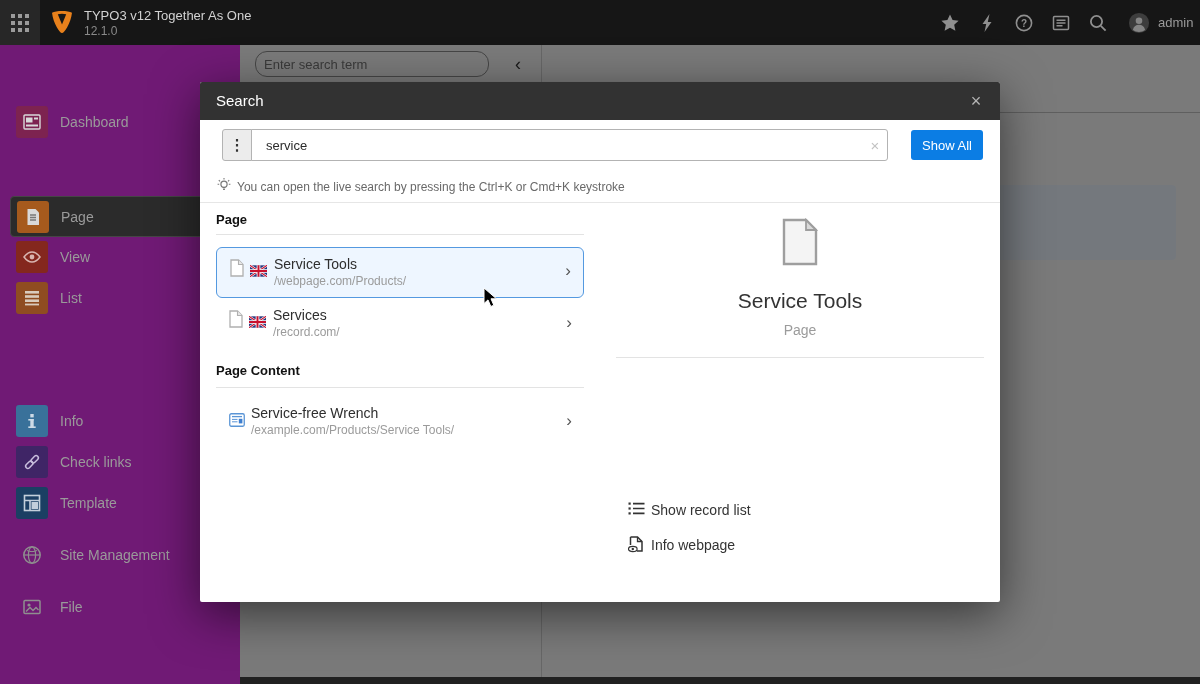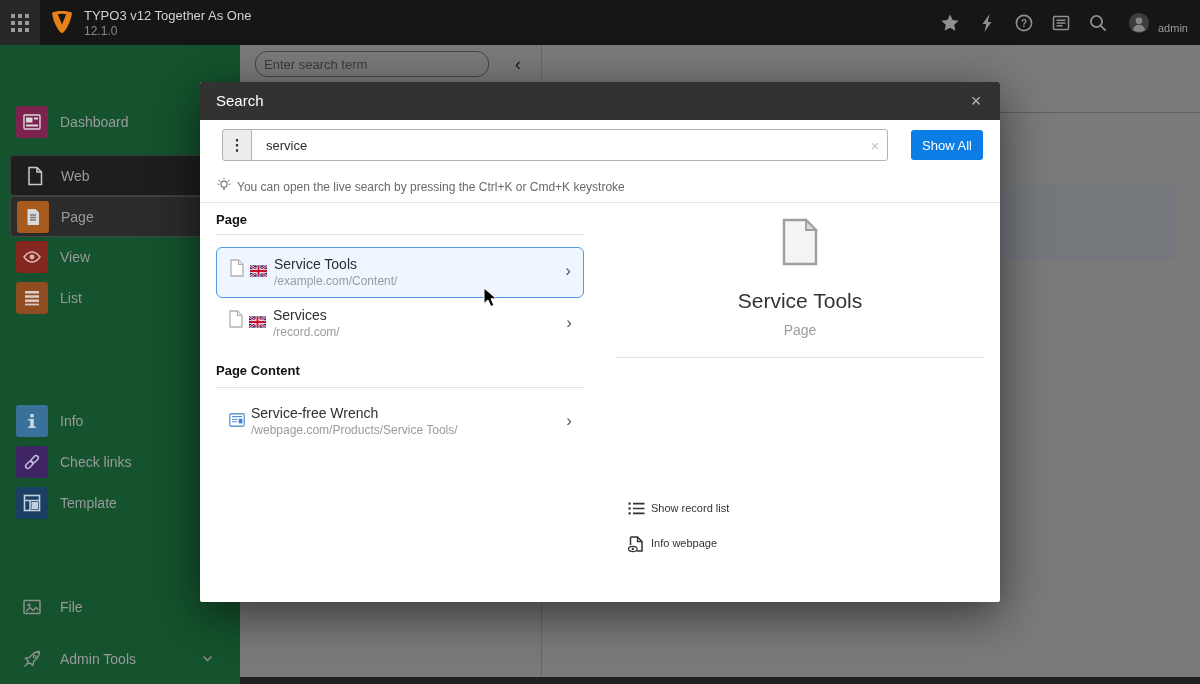--- a/index.html
+++ b/index.html
@@ -9,24 +9,24 @@
 
   
   .topbar { position:absolute; left:0; top:0; width:1200px; height:34px; background:#161616; z-index:5; }
   .grid-btn { position:absolute; left:0; top:0; width:40px; height:45px; background:#272727;
               display:flex; align-items:center; justify-content:center; cursor:pointer; }
   .brand-logo { position:absolute; left:52px; top:11px; }
   .brand-title { position:absolute; left:84px; top:8px; font-size:13px; color:#d2d2d2; }
   .brand-version { position:absolute; left:84px; top:24px; font-size:12px; color:#8a8a8a; }
   .tb-icon { position:absolute; top:14px; width:18px; height:18px; cursor:pointer; }
   .tb-avatar { position:absolute; left:1128px; top:12px; width:22px; height:22px; cursor:pointer; }
-  .tb-user { position:absolute; left:1158px; top:22px; font-size:11px; color:#9a9a9a; cursor:pointer; }
+  .tb-user { position:absolute; left:1158px; top:15px; font-size:13px; color:#9a9a9a; cursor:pointer; }
 
   
-  .sidebar { position:absolute; left:0; top:45px; width:240px; height:639px; background:#14532d; z-index:3; }
+  .sidebar { position:absolute; left:0; top:45px; width:240px; height:639px; background:#701a75; z-index:3; }
   .sb-row { position:absolute; left:0; width:240px; height:41px; cursor:pointer; }
   .sb-box { left:10px; width:224px; border:1px solid #3a3a3a; border-radius:4px; background:#1e1e1e; }
   .sb-box-active { background:#2b2b2b; border-color:#454545; }
   .sb-tile { position:absolute; left:16px; top:4px; width:32px; height:32px; border-radius:3px;
              display:flex; align-items:center; justify-content:center; }
   .sb-box .sb-tile { left:6px; }
   .sb-gicon { position:absolute; left:22px; top:10px; width:20px; height:20px; }
   .sb-box .sb-gicon { left:14px; }
   .sb-label { position:absolute; left:60px; top:0; line-height:41px; font-size:14px; color:#9a9a9a; }
   .sb-box .sb-label { left:50px; }
@@ -77,21 +77,21 @@
   .r-flag { position:absolute; left:33px; top:17px; }
   .r-ce { position:absolute; left:13px; top:13px; }
 
   .detail { position:absolute; left:416px; top:121px; width:368px; height:380px; }
   .d-icon { position:absolute; left:165px; top:15px; }
   .d-title { position:absolute; left:0; top:86px; width:368px; text-align:center; font-size:21px; color:#333; }
   .d-type { position:absolute; left:0; top:119px; width:368px; text-align:center; font-size:14px; color:#9b9b9b; }
   .d-hr { position:absolute; left:0; top:154px; width:368px; height:1px; background:#e3e3e3; }
   .d-action { position:absolute; left:0; width:368px; height:24px; cursor:pointer; }
   .d-action .a-icon { position:absolute; left:12px; top:2px; }
-  .d-action .a-label { position:absolute; left:35px; top:3px; font-size:11px; color:#333; }
+  .d-action .a-label { position:absolute; left:35px; top:3px; font-size:14px; color:#333; }
 
   .cursor { position:absolute; left:483px; top:287px; z-index:20; }
 </style>
 </head>
 <body>
 
 <div class="screen">
 
   <div class="underlay">
     <div class="pagetree">
@@ -160,27 +160,20 @@
         <svg width="18" height="18" viewBox="0 0 18 18">
             <rect x="1" y="2" width="16" height="14" rx="1" fill="none" stroke="#d9d9d9" stroke-width="1.4"></rect>
             <rect x="3" y="4.5" width="6.5" height="5" fill="#d9d9d9"></rect>
             <rect x="11" y="4.5" width="4" height="2" fill="#d9d9d9"></rect>
             <rect x="3" y="11.5" width="12" height="2" fill="#d9d9d9"></rect>
           </svg>
       </span>
       <span class="sb-label">Dashboard</span>
     </div>
 
-    <div class="sb-row sb-box" style="top:110px">
-      <svg class="sb-gicon" viewBox="0 0 20 20">
-          <path d="M4 1.5h8l4.5 4.5v12.5H4z" fill="none" stroke="#c9c9c9" stroke-width="1.5"></path>
-          <path d="M12 1.5V6h4.5" fill="none" stroke="#c9c9c9" stroke-width="1.5"></path>
-        </svg>
-      <span class="sb-label">Web</span>
-    </div>
 
     <div class="sb-row sb-box sb-box-active" style="top:151px">
       <span class="sb-tile" style="background: rgb(166, 90, 29);">
         <svg width="18" height="18" viewBox="0 0 18 18">
             <path d="M3.5 1h8l3.5 3.5V17h-11.5z" fill="#d9d9d9"></path>
             <path d="M6 7h6M6 9.5h6M6 12h6" stroke="rgba(0,0,0,.45)" stroke-width="1.3"></path>
           </svg>
       </span>
       <span class="sb-label">Page</span>
     </div>
@@ -237,41 +230,39 @@
       <span class="sb-tile" style="background: rgb(27, 63, 99);">
         <svg width="18" height="18" viewBox="0 0 18 18">
             <rect x="1.5" y="1.5" width="15" height="15" fill="none" stroke="#c3cfdb" stroke-width="1.6"></rect>
             <path d="M1.5 6.5h15M7 6.5v10" stroke="#c3cfdb" stroke-width="1.6"></path>
             <rect x="8.5" y="8" width="6.5" height="7" fill="#c3cfdb"></rect>
           </svg>
       </span>
       <span class="sb-label">Template</span>
     </div>
 
+    <div class="sb-row" style="top:490px">
+      <svg class="sb-gicon" viewBox="0 0 20 20">
+          <circle cx="10" cy="10" r="8.2" fill="none" stroke="#8f8f8f" stroke-width="1.5"></circle>
+          <ellipse cx="10" cy="10" rx="3.6" ry="8.2" fill="none" stroke="#8f8f8f" stroke-width="1.2"></ellipse>
+          <path d="M2 10h16" stroke="#8f8f8f" stroke-width="1.2"></path>
+          <path d="M5 5.5c3 1.5 7 1.5 10 0" fill="none" stroke="#8f8f8f" stroke-width="1"></path>
+        </svg>
+      <span class="sb-label">Site Management</span>
+    </div>
 
     <div class="sb-row" style="top:542px">
       <svg class="sb-gicon" viewBox="0 0 20 20">
           <rect x="2" y="3.5" width="16" height="13" rx="1" fill="none" stroke="#8f8f8f" stroke-width="1.5"></rect>
           <circle cx="7" cy="8" r="1.6" fill="#8f8f8f"></circle>
           <path d="M4 14.5l4-4 3 3 3-3 2.5 2.5" fill="none" stroke="#8f8f8f" stroke-width="1.4"></path>
         </svg>
       <span class="sb-label">File</span>
     </div>
 
-    <div class="sb-row" style="top:594px">
-      <svg class="sb-gicon" viewBox="0 0 20 20">
-          <path d="M17.5 2.5c-3 .2-5.6 1.5-7.7 3.6L7.5 8.4l-3.9 1 2.5 2.5-1 3.1 3.1-1 2.5 2.5 1-3.9 2.3-2.3c2.1-2.1 3.4-4.7 3.5-7.8z" fill="none" stroke="#8f8f8f" stroke-width="1.4"></path>
-          <circle cx="12.5" cy="7.5" r="1.3" fill="none" stroke="#8f8f8f" stroke-width="1.1"></circle>
-          <path d="M4.5 15.5l-2 2" stroke="#8f8f8f" stroke-width="1.3"></path>
-        </svg>
-      <span class="sb-label">Admin Tools</span>
-      <svg class="sb-chev" viewBox="0 0 11 8">
-          <path d="M1.5 1.5l4 4 4-4" fill="none" stroke="#8f8f8f" stroke-width="1.5"></path>
-        </svg>
-    </div>
 
   </div>
 
   <div class="modal">
     <div class="m-header">
       <span class="m-title">Search</span>
       <button class="m-close">×</button>
     </div>
 
     <button class="m-kebab">⋮</button>
@@ -296,21 +287,21 @@
         <path d="M8.5 1v4.5H13" fill="#e8e8e8" stroke="#b0b0b0" stroke-width="1.1"></path>
       </svg>
       <svg class="r-flag" width="17" height="12" viewBox="0 0 60 40">
         <rect width="60" height="40" fill="#26367e"></rect>
         <path d="M0 0l60 40M60 0L0 40" stroke="#fff" stroke-width="8"></path>
         <path d="M0 0l60 40M60 0L0 40" stroke="#c8102e" stroke-width="4"></path>
         <path d="M30 0v40M0 20h60" stroke="#fff" stroke-width="13"></path>
         <path d="M30 0v40M0 20h60" stroke="#c8102e" stroke-width="7"></path>
       </svg>
       <span class="r-title">Service Tools</span>
-      <span class="r-path">/example.com/Content/</span>
+      <span class="r-path">/webpage.com/Products/</span>
       <span class="r-chev">›</span>
     </div>
 
     <div class="result" style="top:220px; height:46px">
       <svg class="r-pageicon" style="top:8px" width="14" height="18" viewBox="0 0 14 18">
         <path d="M1 1h7.5l4.5 4.5V17H1z" fill="#fff" stroke="#b0b0b0" stroke-width="1.3"></path>
         <path d="M8.5 1v4.5H13" fill="#e8e8e8" stroke="#b0b0b0" stroke-width="1.1"></path>
       </svg>
       <svg class="r-flag" style="top:14px" width="17" height="12" viewBox="0 0 60 40">
         <rect width="60" height="40" fill="#26367e"></rect>
@@ -328,21 +319,21 @@
     <div class="sec-hr" style="top:305px"></div>
 
     <div class="result" style="top:318px; height:46px">
       <svg class="r-ce" width="16" height="14" viewBox="0 0 16 14">
         <rect x="0.75" y="0.75" width="14.5" height="12.5" rx="1.5" fill="#fff" stroke="#5a95d6" stroke-width="1.3"></rect>
         <path d="M3 3.6h10" stroke="#5a95d6" stroke-width="1.3"></path>
         <path d="M3 6.4h5.5M3 8.8h5.5" stroke="#5a95d6" stroke-width="1"></path>
         <rect x="9.8" y="5.8" width="3.6" height="4.6" fill="#3e7fd0"></rect>
       </svg>
       <span class="r-title" style="left:35px; top:5px">Service-free Wrench</span>
-      <span class="r-path" style="left:35px; top:23px">/webpage.com/Products/Service Tools/</span>
+      <span class="r-path" style="left:35px; top:23px">/example.com/Products/Service Tools/</span>
       <span class="r-chev">›</span>
     </div>
 
     <div class="detail">
       <svg class="d-icon" width="38" height="48" viewBox="0 0 38 48">
         <path d="M3 2h22l10 10v34H3z" fill="#f4f4f4" stroke="#9e9e9e" stroke-width="2.4"></path>
         <path d="M25 2v10h10z" fill="#d9d9d9" stroke="#9e9e9e" stroke-width="1.8"></path>
       </svg>
       <div class="d-title">Service Tools</div>
       <div class="d-type">Page</div>

